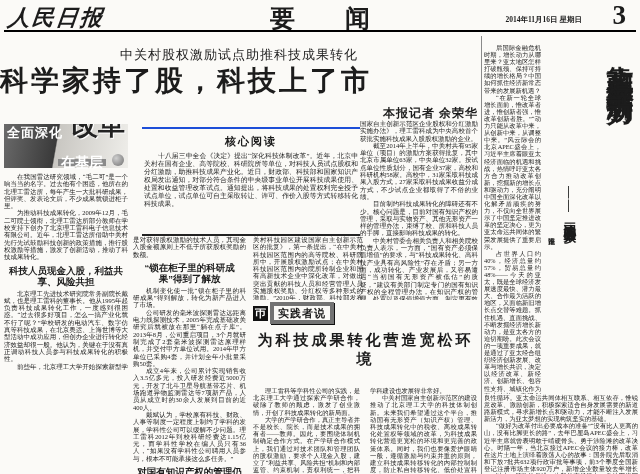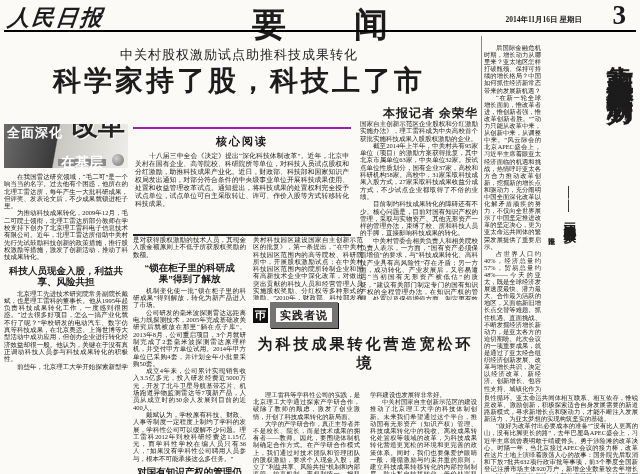--- a/index.html
+++ b/index.html
@@ -2,28 +2,28 @@
 <html><head>
 <meta charset="utf-8">
 <style>
   html,body{margin:0;padding:0;background:#e8e6e0;}
   .page{position:relative;width:640px;height:474px;background:#fbfaf7;color:#1c1c1c;
         overflow:hidden;font-family:"Liberation Serif","DejaVu Serif",serif;}
   
   .masthead{position:absolute;left:8px;top:3px;font-size:22px;font-weight:bold;
             font-style:italic;transform:skewX(-6deg);letter-spacing:2px;}
   .section-title{position:absolute;left:0;right:0;top:2px;text-align:center;
-            font-size:34px;font-weight:bold;font-family:"Liberation Sans",sans-serif;}
+            font-size:25px;font-weight:bold;font-family:"Liberation Sans",sans-serif;}
   .date-label{position:absolute;right:58px;top:15px;font-size:7.5px;font-weight:bold;}
   .page-number{position:absolute;right:14px;top:0px;font-size:27px;font-weight:bold;}
   .header-rule{position:absolute;left:4px;right:4px;top:30px;height:2px;background:#000;}
   
   .kicker{position:absolute;left:0;width:478px;top:46px;text-align:center;
           font-size:13px;font-weight:normal;font-family:"Liberation Sans",sans-serif;letter-spacing:1px;}
-  .headline{position:absolute;left:0;width:478px;top:62px;text-align:center;
+  .headline{position:absolute;left:0;width:478px;top:62px;text-align:left;
           font-size:28px;font-weight:bold;font-family:"Liberation Sans",sans-serif;letter-spacing:3px;}
   .byline{position:absolute;left:0;width:478px;top:105px;text-align:right;
           font-size:12px;font-weight:bold;letter-spacing:1px;}
   
   .bodycol{position:absolute;overflow:hidden;font-size:6.5px;line-height:7.3px;
            text-align:justify;}
   .bodycol p{margin:0;text-indent:13px;}
   .bodycol p.noindent{text-indent:0;}
   .colsub{font-family:"Liberation Sans",sans-serif;font-weight:bold;font-size:9.5px;
           line-height:11px;text-align:center;margin:4px 0 3px 0;}
@@ -33,36 +33,36 @@
       background:linear-gradient(100deg,#6a6a6a 0%,#3a3a3a 42%,#c9c7c2 43%,#efeeea 100%);}
   .reform-logo .p1{position:absolute;left:3px;top:5px;color:#fff;font-weight:bold;
       font-size:13px;font-family:"Liberation Sans",sans-serif;letter-spacing:1px;}
   .reform-logo .p2{position:absolute;right:3px;top:-2px;color:#222;font-weight:bold;
       font-size:27px;font-family:"Liberation Sans",sans-serif;text-shadow:1px 1px 0 #fff;}
   .reform-logo .p3{position:absolute;right:22px;bottom:2px;color:#fff;font-weight:bold;
       font-size:14px;background:#8a8a8a;padding:0 3px;font-family:"Liberation Sans",sans-serif;}
   .reform-logo .seal{position:absolute;right:4px;bottom:2px;width:12px;height:12px;
       border-radius:50%;background:radial-gradient(circle at 35% 35%,#cfcfcf,#6f6f6f);}
   
-  .core-box{position:absolute;left:133px;top:127px;width:218px;height:105px;
-      border-top:2px solid #a21caf;border-bottom:2px solid #222;overflow:hidden;}
+  .core-box{position:absolute;left:142px;top:127px;width:218px;height:105px;
+      border-top:2px solid #1d4ed8;border-bottom:2px solid #222;overflow:hidden;}
   .core-title{font-family:"Liberation Sans",sans-serif;font-weight:bold;font-size:11px;
       text-align:center;margin:5px 0 3px 0;letter-spacing:2px;}
   .core-body{font-size:6.8px;line-height:8px;text-align:justify;text-indent:14px;margin:0;padding:0 2px;}
   
   .col2{left:133px;top:236px;width:113px;height:279px;}
   .col3{left:253px;top:236px;width:110px;height:64px;}
   .col4{left:360px;top:120px;width:118px;height:180px;}
   
   .pract{position:absolute;left:253px;top:302px;width:225px;height:172px;overflow:hidden;}
   .pract-head{display:flex;align-items:center;gap:2px;}
   .pract-icon{display:inline-block;width:15px;height:15px;background:#111;color:#fff;
       font-size:11px;line-height:15px;text-align:center;font-weight:bold;
       font-family:"Liberation Sans",sans-serif;}
-  .pract-tag{display:inline-block;border:6px solid #737373;box-shadow:1px 1px 0 #111;
+  .pract-tag{display:inline-block;border:4px solid #737373;box-shadow:1px 1px 0 #111;
       font-family:"Liberation Sans",sans-serif;font-weight:bold;font-size:11px;
       padding:0 4px;line-height:14px;letter-spacing:1px;}
   .pract-title{font-family:"Liberation Sans",sans-serif;font-weight:bold;font-size:15px;
       text-align:center;letter-spacing:3px;margin:7px 0 18px 0;}
   .pract-byline{text-align:center;font-size:7px;font-weight:bold;letter-spacing:4px;margin-bottom:5px;}
   .pract-cols{display:flex;gap:10px;}
   .pract-col{width:107px;height:92px;overflow:hidden;font-size:6.3px;line-height:7.2px;text-align:justify;}
   .pract-col p{margin:0;text-indent:12px;}
   .pract-col p.noindent{text-indent:0;}
   

